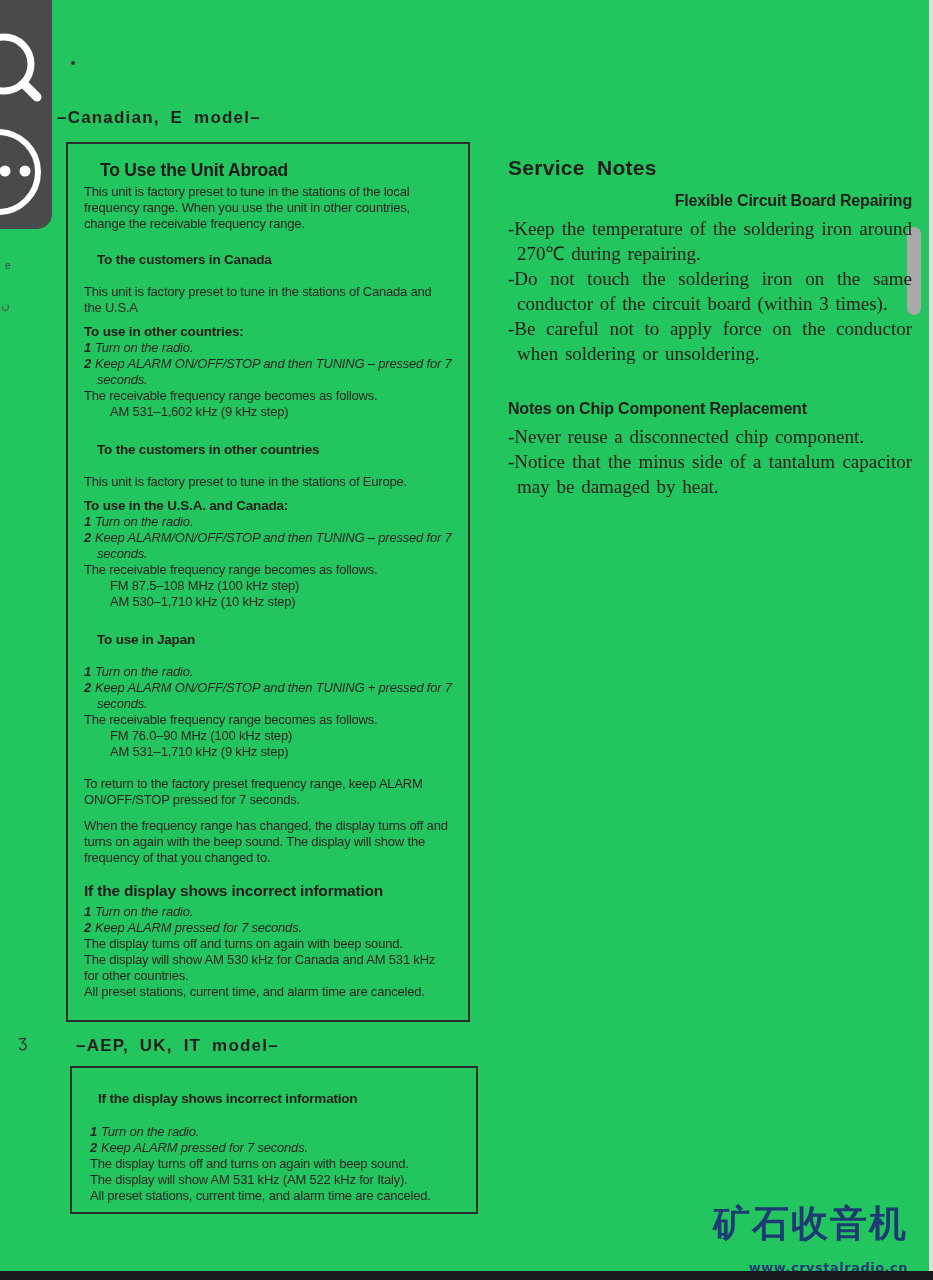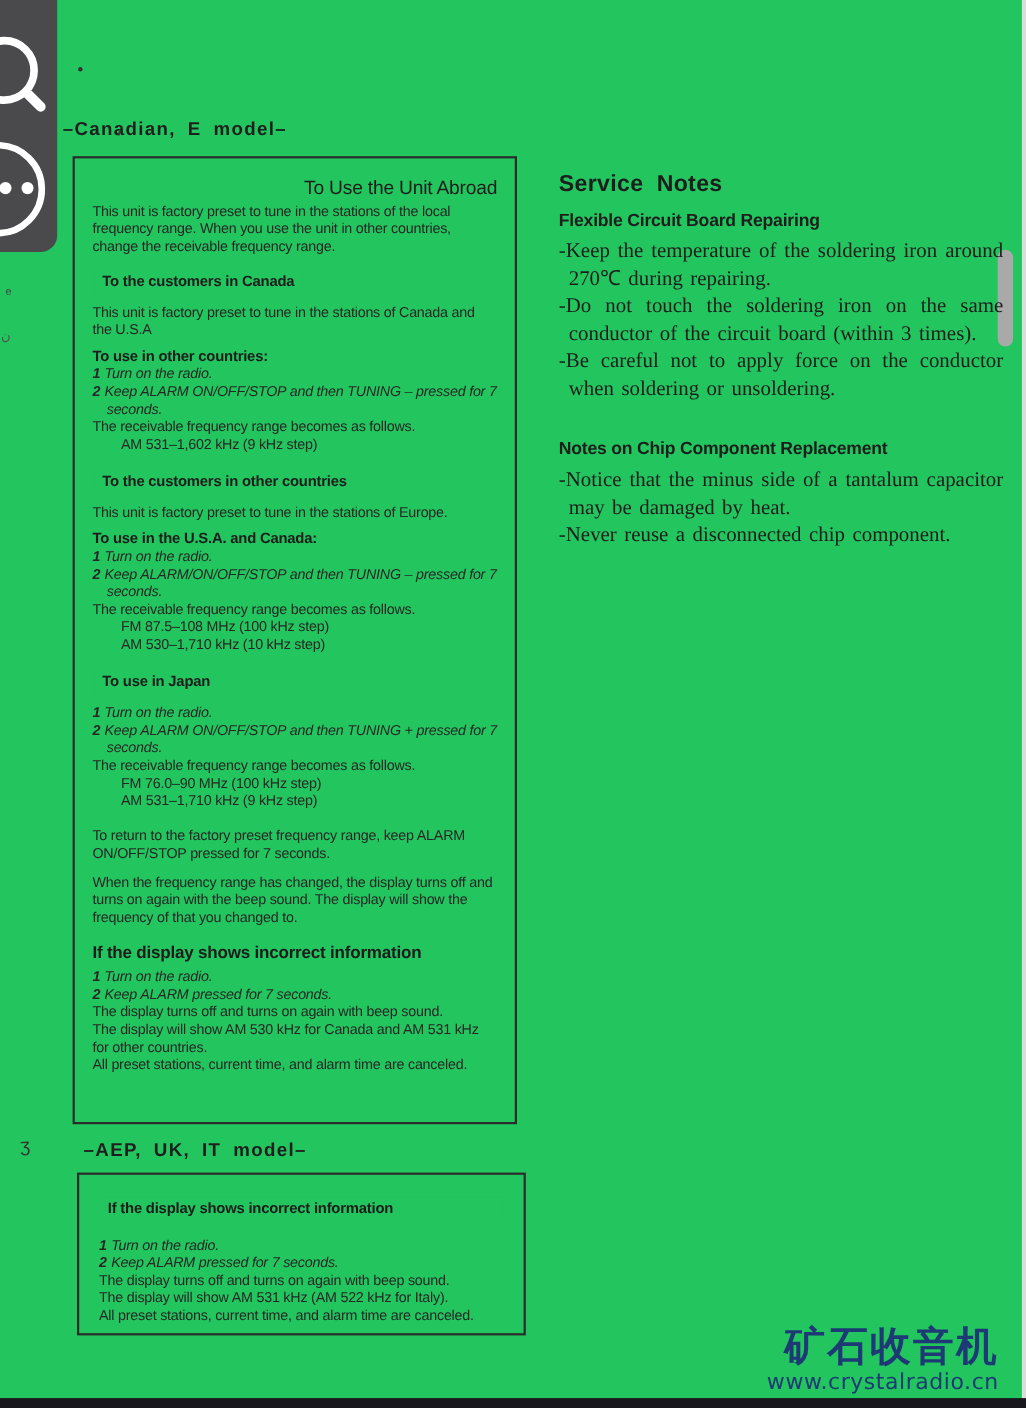--- a/index.html
+++ b/index.html
@@ -30,47 +30,47 @@
   .main-box{
     position:absolute;left:66px;top:142px;width:404px;height:880px;
     border:2px solid #2b2b2b;box-sizing:border-box;padding:16px 16px 0 16px;
     overflow:hidden;
   }
   .aep-box{
     position:absolute;left:70px;top:1066px;width:408px;height:148px;
     border:2px solid #2b2b2b;box-sizing:border-box;padding:16px 18px 0 18px;
   }
   .main-box,.aep-box{font-size:13px;line-height:16px;letter-spacing:-0.2px;color:#262626;}
-  .box-h2{font-size:17.5px;line-height:20px;font-weight:normal;margin:0 0 4px 4px;color:#1c1c1c;text-align:right;}
+  .box-h2{font-size:17.5px;line-height:20px;font-weight:bold;margin:0 0 4px 16px;color:#1c1c1c;}
   .para{margin:0 0 12px 0;}
   .para-tight{margin:0 0 8px 0;}
   .boxlabel{
-    display:inline-block;border:2px solid #22c55e;padding:2px 8px 2px 7px;
+    display:inline-block;border:6px solid #22c55e;padding:2px 8px 2px 7px;
     font-weight:bold;font-size:13.5px;margin:0 0 8px 0;color:#1c1c1c;
   }
   .boxlabel-wide{display:block;width:100%;box-sizing:border-box;border-width:1.5px;margin-top:4px;margin-bottom:14px;}
   .subtitle{font-weight:bold;font-size:13.5px;color:#1c1c1c;}
   .step{padding-left:13px;text-indent:-13px;font-style:italic;}
   .stepnum{margin-right:4px;}
   .freq{margin-left:26px;}
   .gap14{height:14px;} .gap26{height:14px;} .gap16{height:16px;} .gap10{height:10px;}
   .inc-title{font-weight:bold;font-size:15.5px;line-height:18px;margin:2px 0 4px 0;color:#1c1c1c;}
   
   .service{position:absolute;left:508px;top:156px;width:404px;color:#1d1d1d;}
   .service-title{font-size:21px;font-weight:bold;letter-spacing:0.3px;word-spacing:6px;margin:0 0 12px 0;}
   .service-h3{font-size:16px;font-weight:bold;margin:16px 0 6px 0;letter-spacing:-0.2px;}
-  .service-h3.first{margin-top:11px;}
+  .service-h3.first{margin-top:11px;text-align:right;}
   .bullet{
     font-family:"Liberation Serif",serif;font-size:19px;line-height:25px;
     text-align:justify;padding-left:9px;text-indent:-9px;word-spacing:2px;margin:0;
   }
   
   .watermark{position:absolute;left:560px;top:1203px;width:348px;text-align:right;font-family:"DejaVu Sans",sans-serif;}
   .wm-title{font-size:37px;line-height:42px;font-weight:bold;letter-spacing:2px;}
-  .wm-url{font-size:20px;line-height:22px;font-weight:normal;letter-spacing:0.5px;}
+  .wm-url{font-size:13px;line-height:22px;font-weight:bold;letter-spacing:0.5px;margin-top:12px;}
   
   .artifact{position:absolute;color:#3a3a3a;font-size:12px;line-height:12px;}
   .art-dot{left:71px;top:61px;width:4px;height:4px;border-radius:50%;background:#333;}
   .art-tick{left:106px;top:118px;font-size:14px;transform:rotate(12deg);font-weight:bold;}
   .art-e{left:5px;top:260px;font-size:10px;color:#444;}
   .art-n{left:1px;top:299px;font-size:12px;color:#555;}
   .art-3{left:18px;top:1036px;font-size:17px;color:#333;transform:rotate(-4deg);}
 </style>
 </head>
 <body>
@@ -156,22 +156,22 @@
   </div>
 
   <div class="service">
     <div class="service-title">Service Notes</div>
     <div class="service-h3 first">Flexible Circuit Board Repairing</div>
     <p class="bullet">-Keep the temperature of the soldering iron around 270℃ during repairing.</p>
     <p class="bullet">-Do not touch the soldering iron on the same conductor of the circuit board (within 3 times).</p>
     <p class="bullet">-Be careful not to apply force on the conductor when soldering or unsoldering.</p>
     <div style="height:18px"></div>
     <div class="service-h3">Notes on Chip Component Replacement</div>
+    <p class="bullet">-Never reuse a disconnected chip component.</p>
     <p class="bullet">-Notice that the minus side of a tantalum capacitor may be damaged by heat.</p>
-    <p class="bullet">-Never reuse a disconnected chip component.</p>
   </div>
 
   <div class="model-header hdr-aep">–AEP, UK, IT model–</div>
 
   <div class="aep-box">
     <div class="boxlabel boxlabel-wide">If the display shows incorrect information</div>
     <div class="step">
       <b class="stepnum">1</b><span>Turn on the radio.</span>
     </div>
     <div class="step">

